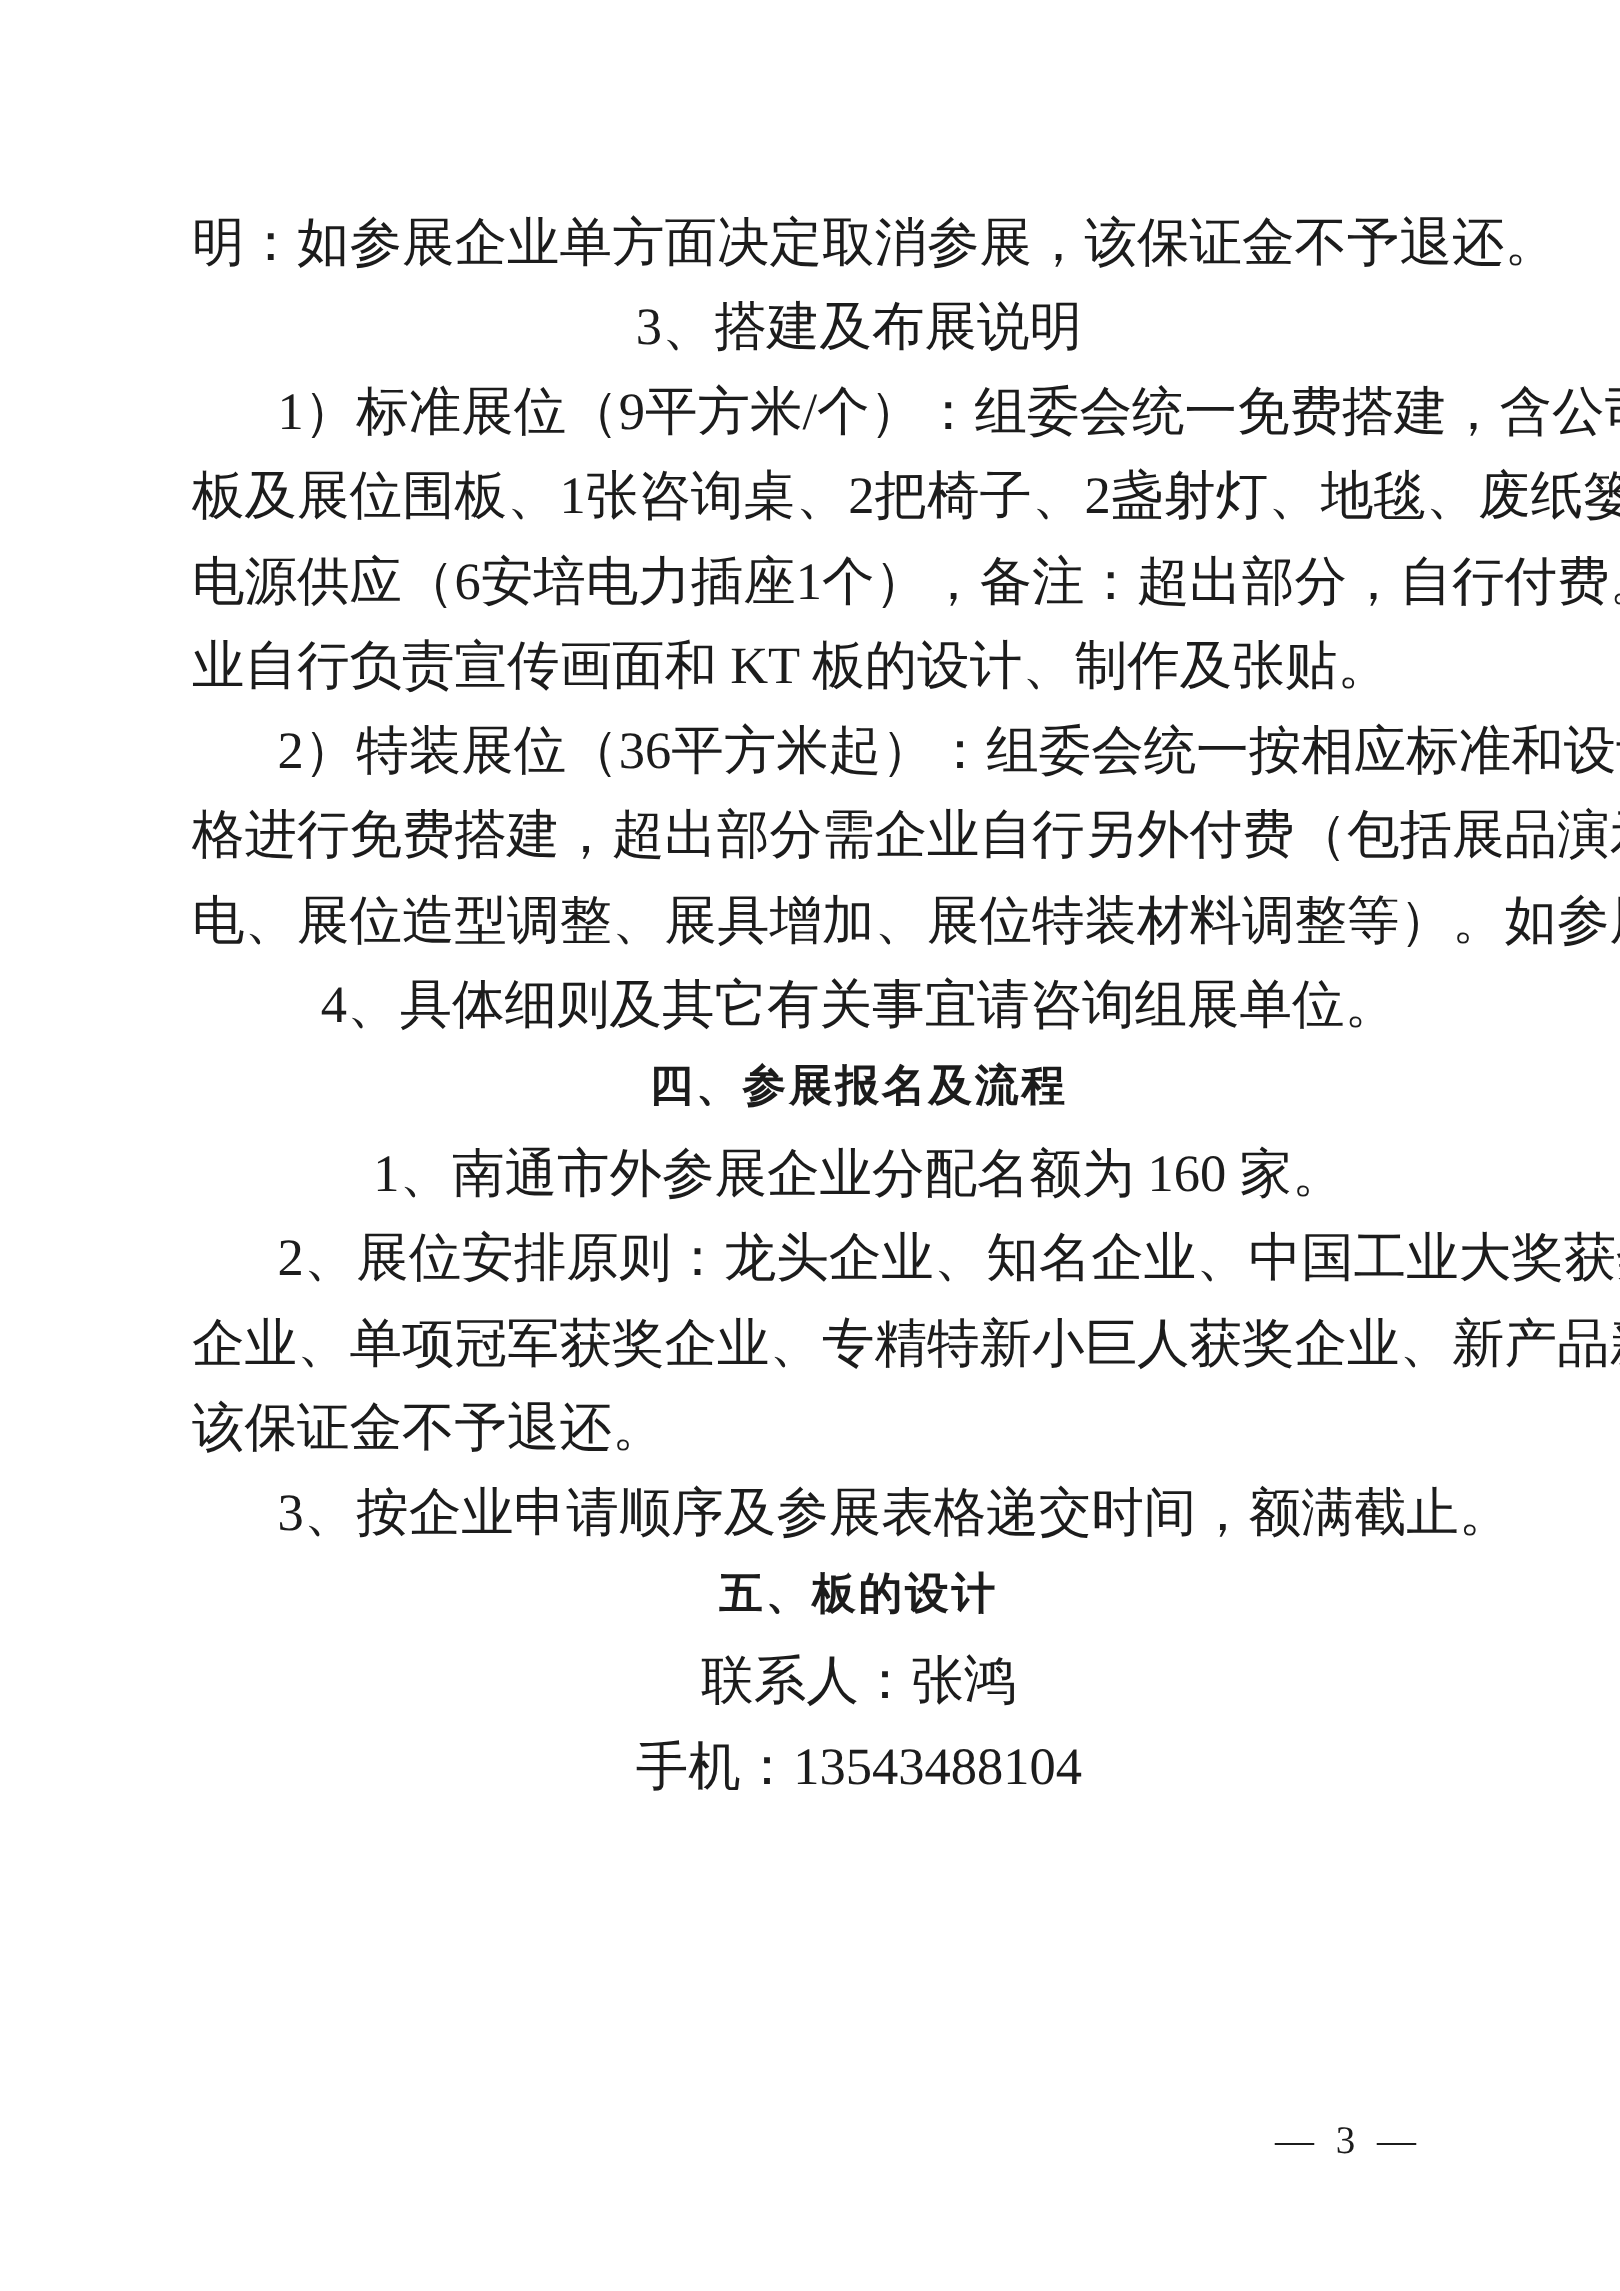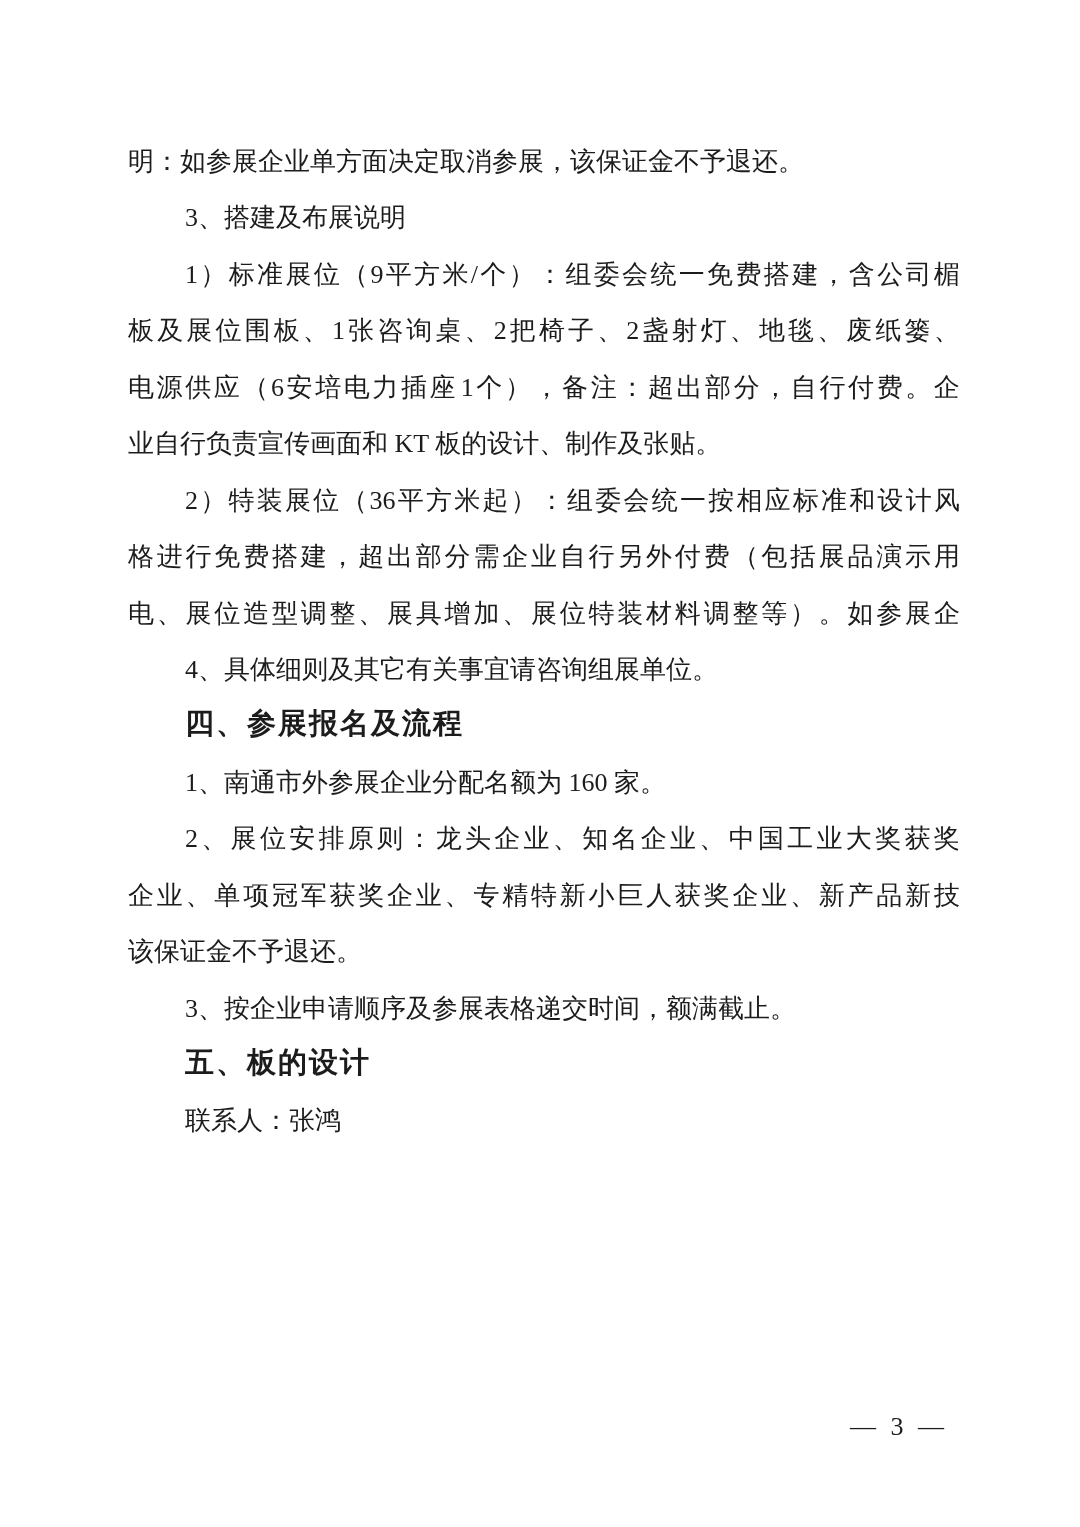--- a/index.html
+++ b/index.html
@@ -18,26 +18,27 @@
   }
   .text-block {
     position: absolute;
     left: 128px;
     top: 134px;
     width: 832px;
   }
   .ln {
     height: 56.45px;
     line-height: 56.45px;
-    font-size: 26px;
+    font-size: 35px;
     white-space: pre;
     overflow: visible;
   }
   .ind {
     padding-left: 57px;
+    text-align: center;
   }
   
   .fill {
     display: flex;
     justify-content: space-between;
     align-items: center;
     white-space: normal;
   }
   .fill span { display: inline-block; }
   .head {
@@ -313,15 +314,16 @@
         <span>新</span>
         <span>产</span>
         <span>品</span>
         <span>新</span>
         <span>技</span>
       </div>
     <div class="ln">该保证金不予退还。</div>
     <div class="ln ind">3、按企业申请顺序及参展表格递交时间，额满截止。</div>
     <div class="ln ind head">五、板的设计</div>
     <div class="ln ind">联系人：张鸿</div>
+    <div class="ln ind">手机：13543488104</div>
   </div>
   <div class="pageno">— 3 —</div>
 </div>
 
 </body></html>

